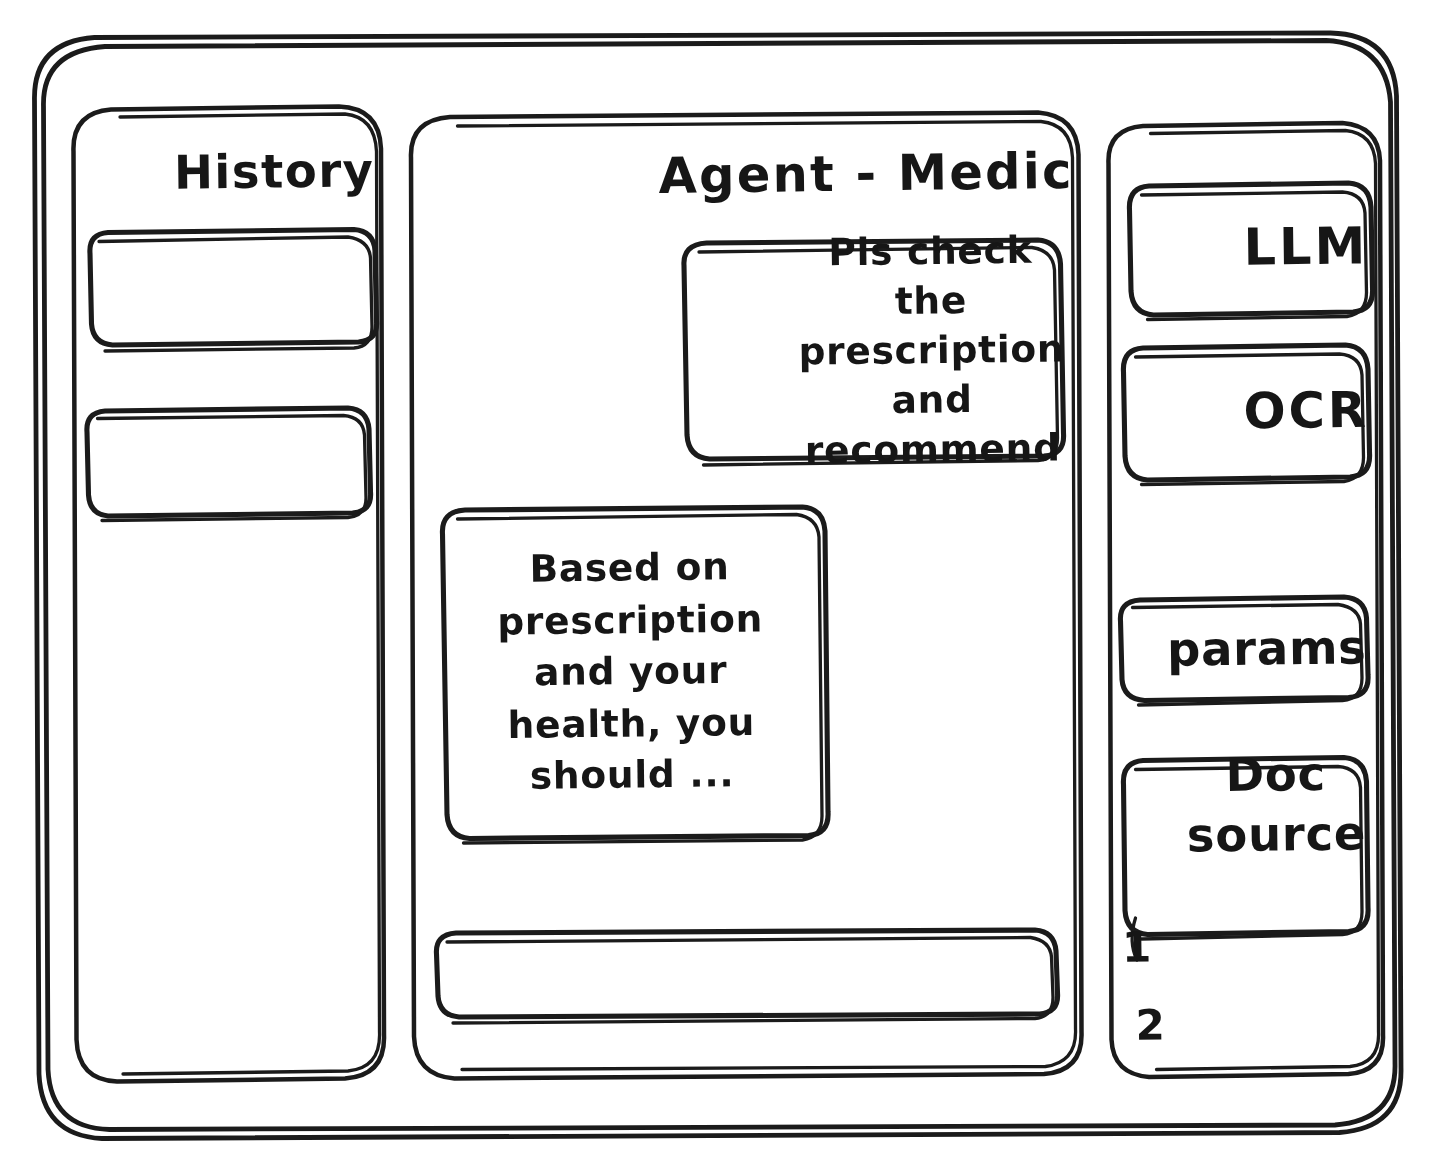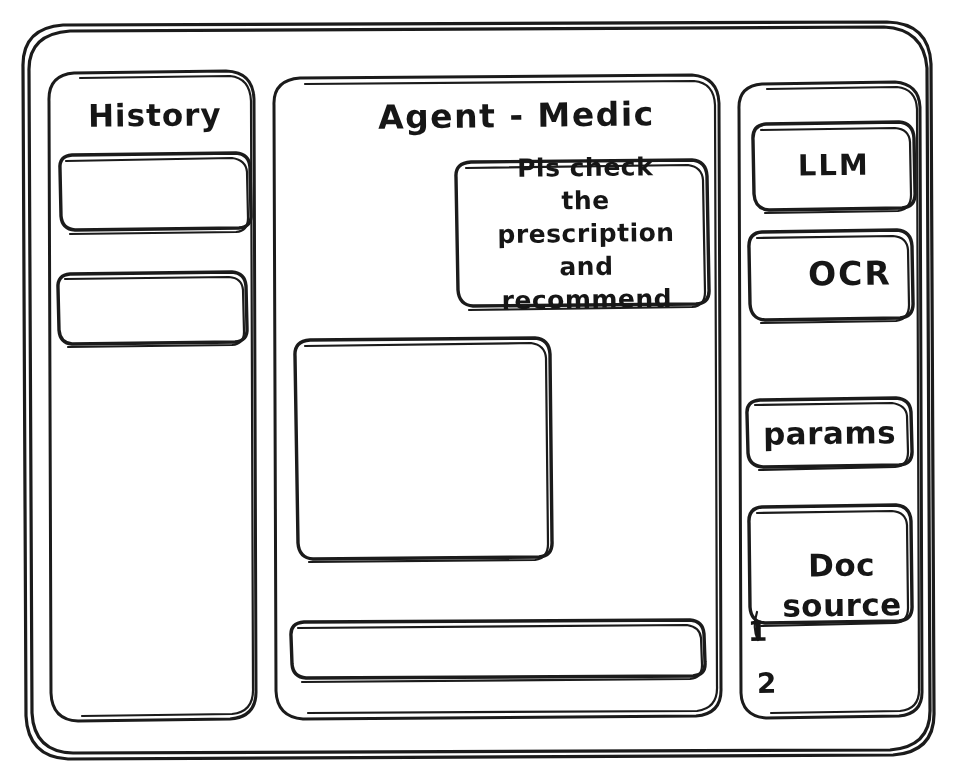--- a/index.html
+++ b/index.html
@@ -40,21 +40,21 @@
   .s-panel   { stroke-width: 3.0; }
   .s-box     { stroke-width: 3.4; }
   .s-thin    { stroke-width: 2.2; }
 
   
   .hit {
     position: absolute;
     box-sizing: border-box;
     display: flex;
     align-items: center;
-    justify-content: center;
+    justify-content: flex-end;
     text-align: center;
     background: transparent;
   }
 
   .label {
     font-family: "DejaVu Sans", sans-serif;
     font-weight: 700;
     color: #161616;
     letter-spacing: 0.5px;
     line-height: 1.18;
@@ -70,40 +70,40 @@
   #agent-title {
     left: 316px; top: 92px; width: 400px; height: 48px;
   }
   #agent-title .label { font-size: 33px; letter-spacing: 1.5px; }
 
   
   #history-item-1 { left: 60px;  top: 152px; width: 189px; height: 77px; }
   #history-item-2 { left: 58px;  top: 271px; width: 183px; height: 73px; }
 
   
-  #user-bubble   { left: 441px; top: 160px; width: 250px; height: 146px; padding-left: 40px; }
+  #user-bubble   { left: 476px; top: 160px; width: 250px; height: 146px; padding-left: 40px; }
   #user-bubble .label { font-size: 25px; line-height: 1.32; padding: 0 10px; }
 
   #assistant-bubble { left: 292px; top: 338px; width: 257px; height: 221px; }
   #assistant-bubble .label { font-size: 25px; line-height: 1.38; padding: 0 12px; }
 
   
   #composer { left: 292px; top: 620px; width: 410px; height: 54px; }
 
   
   #tool-llm    { left: 755px; top: 122px; width: 157px; height: 86px; }
-  #tool-llm .label { font-size: 29px; letter-spacing: 2px; }
+  #tool-llm .label { font-size: 34px; letter-spacing: 2px; }
 
   #tool-ocr    { left: 750px; top: 230px; width: 163px; height: 88px; }
   #tool-ocr .label { font-size: 33px; letter-spacing: 2px; margin-left: 37px; }
 
   #tool-params { left: 748px; top: 398px; width: 163px; height: 70px; }
   #tool-params .label { font-size: 31px; letter-spacing: 0.5px; }
 
-  #tool-docsource { left: 748px; top: 527px; width: 163px; height: 116px; margin-left: 12px; }
+  #tool-docsource { left: 748px; top: 479px; width: 163px; height: 116px; }
   #tool-docsource .label { font-size: 31px; line-height: 1.3; letter-spacing: 0.5px; }
 
   
   #doc-ref-1 { left: 748px; top: 612px; width: 36px; height: 40px; justify-content: flex-start; }
   #doc-ref-2 { left: 757px; top: 662px; width: 36px; height: 44px; justify-content: flex-start; }
   .ref .label { font-size: 28px; }
 </style>
 </head>
 <body>
 
@@ -167,20 +167,23 @@
   </div>
 
   <div class="hit" id="agent-title">
     <span class="label">Agent - Medic</span>
   </div>
 
   <div class="hit" id="user-bubble">
     <span class="label">Pls check the prescription and recommend</span>
   </div>
 
+  <div class="hit" id="assistant-bubble">
+    <span class="label">Based on prescription and your health, you should ...</span>
+  </div>
 
   <div class="hit" id="composer">
     <span class="label"></span>
   </div>
 
   <div class="hit" id="tool-llm">
     <span class="label">LLM</span>
   </div>
 
   <div class="hit" id="tool-ocr">

